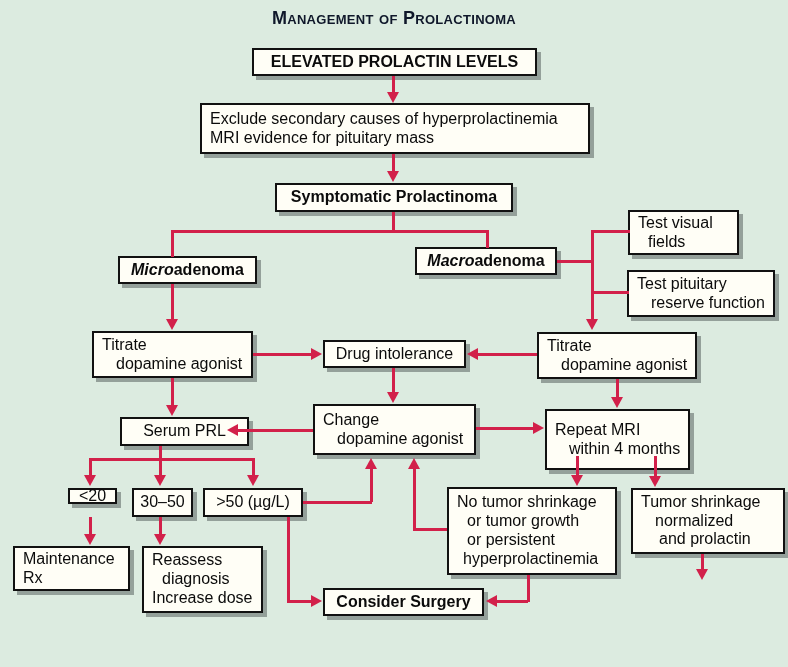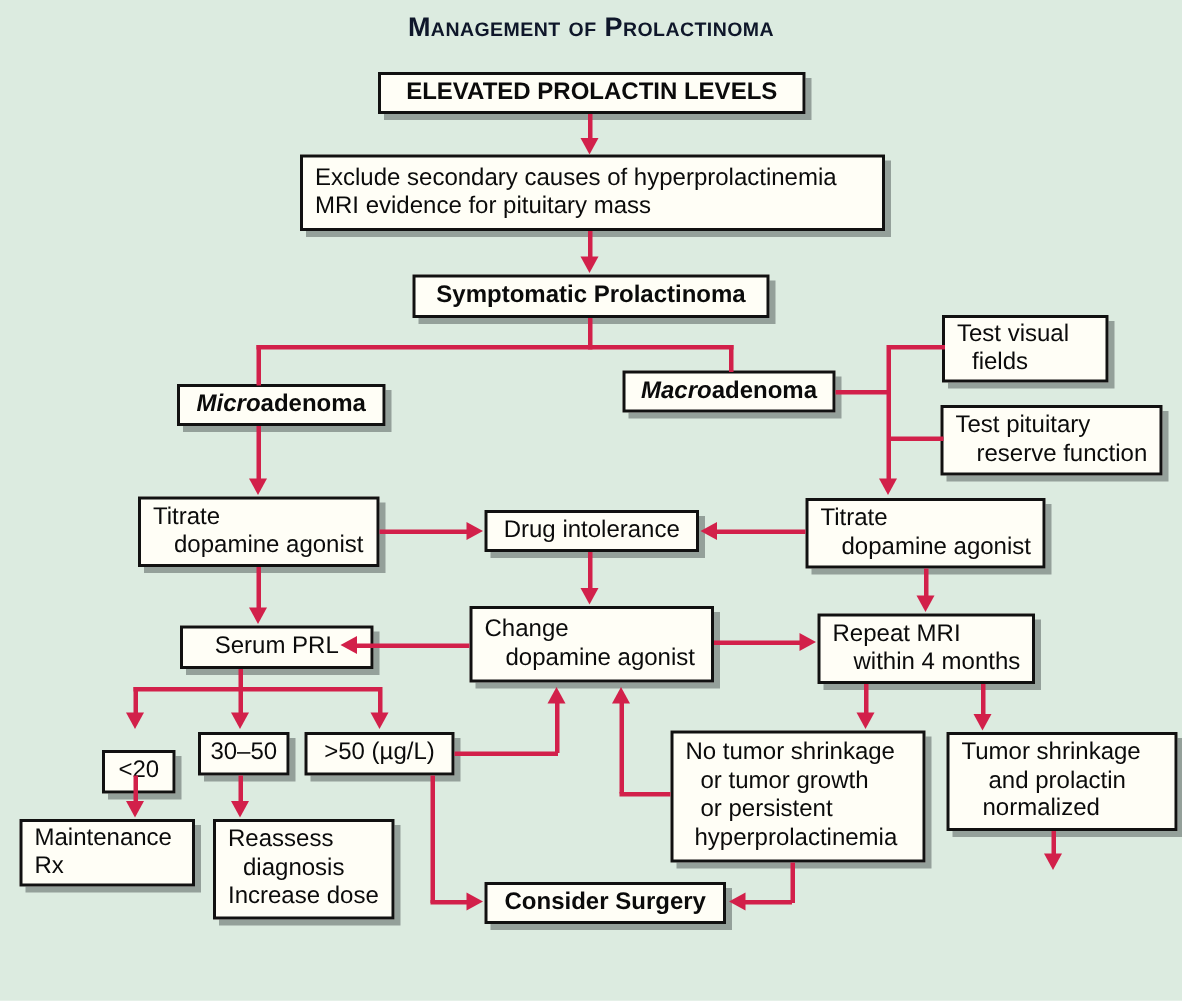--- a/index.html
+++ b/index.html
@@ -87,26 +87,26 @@
 
   <div class="box center" style="left:120px;top:417px;width:129px;height:29px">
     <span>Serum PRL</span>
   </div>
 
   <div class="box lines" style="left:313px;top:404px;width:163px;height:51px">
     <div class="ln">Change</div>
     <div class="ln i14">dopamine agonist</div>
   </div>
 
-  <div class="box lines" style="left:545px;top:409px;width:145px;height:47px">
+  <div class="box lines" style="left:545px;top:409px;width:145px;height:61px">
     <div class="ln">Repeat MRI</div>
     <div class="ln i14">within 4 months</div>
   </div>
 
-  <div class="box center" style="left:68px;top:500px;width:49px;height:29px">
+  <div class="box center" style="left:68px;top:488px;width:49px;height:16px">
     <span>&lt;20</span>
   </div>
 
   <div class="box center" style="left:132px;top:488px;width:61px;height:29px">
     <span>30–50</span>
   </div>
 
   <div class="box center" style="left:203px;top:488px;width:100px;height:29px">
     <span>&gt;50 (µg/L)</span>
   </div>
@@ -124,22 +124,22 @@
 
   <div class="box lines" style="left:447px;top:487px;width:170px;height:88px">
     <div class="ln">No tumor shrinkage</div>
     <div class="ln i10">or tumor growth</div>
     <div class="ln i10">or persistent</div>
     <div class="ln i6">hyperprolactinemia</div>
   </div>
 
   <div class="box lines" style="left:631px;top:488px;width:154px;height:66px">
     <div class="ln">Tumor shrinkage</div>
+    <div class="ln i14">normalized</div>
     <div class="ln i18">and prolactin</div>
-    <div class="ln i14">normalized</div>
   </div>
 
   <div class="box center bold" style="left:323px;top:588px;width:161px;height:28px">
     <span>Consider Surgery</span>
   </div>
 
 
   <div class="seg" style="left:392px;top:76px;width:3px;height:18px"></div>
   <div class="ah down" style="left:387px;top:92px"></div>
 

